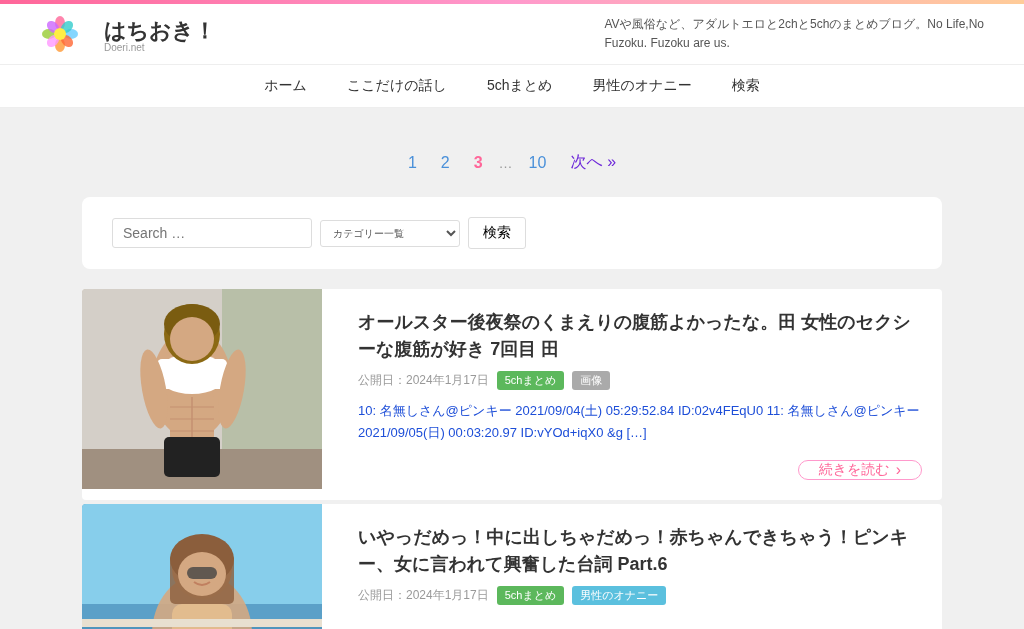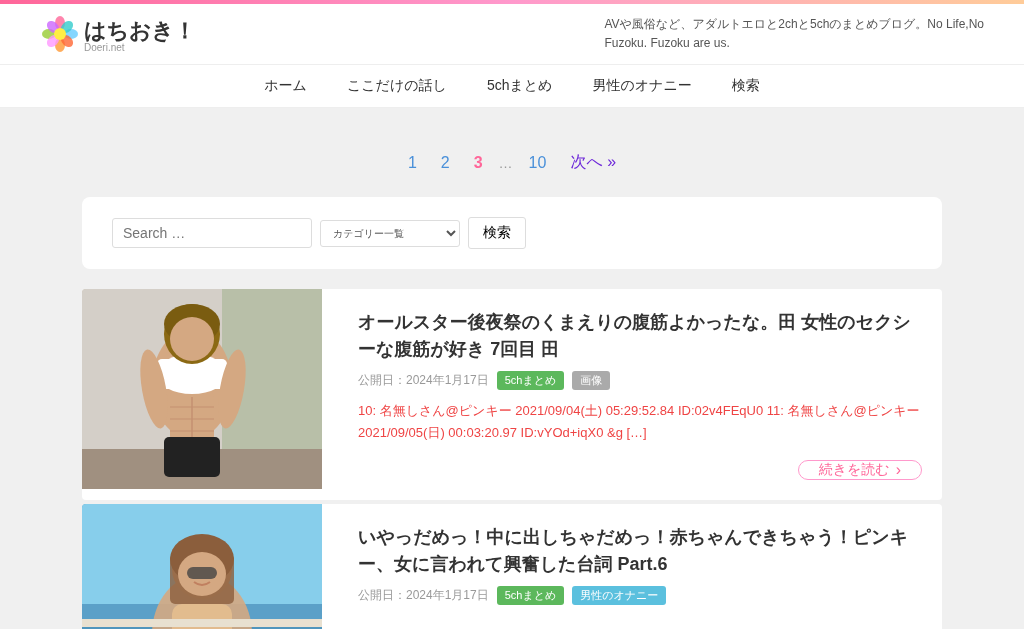--- a/index.html
+++ b/index.html
@@ -3,21 +3,21 @@
   <meta charset="utf-8">
   <style>
     * { box-sizing: border-box; margin: 0; padding: 0; }
     body { font-family: "Meiryo", "Hiragino Kaku Gothic Pro", sans-serif; background: #f0f0f0; font-size: 14px; color: #333; }
 
     
     .top-bar { height: 4px; background: linear-gradient(to right, #ff6699, #ff99cc, #ffcc99); }
 
     
     .header { background: #fff; display: flex; align-items: center; justify-content: space-between; padding: 10px 40px; border-bottom: 1px solid #eee; }
-    .logo { display: flex; align-items: center; gap: 4px; }
+    .logo { display: flex; align-items: center; gap: 24px; }
     .logo-text { font-size: 22px; font-weight: bold; color: #333; }
     .logo-sub { font-size: 10px; color: #999; margin-top: -4px; }
     .header-desc { font-size: 12px; color: #555; max-width: 400px; line-height: 1.6; }
 
     
     .nav { background: #fff; display: flex; justify-content: center; gap: 40px; padding: 12px 0; border-bottom: 1px solid #eee; }
     .nav a { text-decoration: none; color: #333; font-size: 14px; }
 
     
     .page-content { max-width: 900px; margin: 0 auto; padding: 20px; }
@@ -39,21 +39,21 @@
     
     .article-card { background: #fff; margin-bottom: 4px; border-radius: 4px; overflow: hidden; display: flex; gap: 16px; }
     .article-thumb { width: 240px; min-width: 240px; height: 200px; overflow: hidden; }
     .article-body { padding: 20px; flex: 1; }
     .article-title { font-size: 18px; font-weight: bold; color: #333; line-height: 1.5; margin-bottom: 8px; }
     .article-meta { display: flex; align-items: center; gap: 8px; margin-bottom: 10px; font-size: 12px; color: #999; }
     .tag { font-size: 11px; padding: 2px 8px; border-radius: 3px; color: #fff; }
     .tag-5ch { background: #5cb85c; }
     .tag-img { background: #aaa; }
     .tag-onani { background: #5bc0de; }
-    .article-excerpt { font-size: 13px; color: #ef4444; line-height: 1.7; margin-bottom: 16px; }
+    .article-excerpt { font-size: 13px; color: #1d4ed8; line-height: 1.7; margin-bottom: 16px; }
     .read-more { display: inline-flex; align-items: center; gap: 6px; border: 1px solid #ff99cc; color: #ff6699; padding: 0 20px; border-radius: 20px; text-decoration: none; font-size: 14px; float: right; }
     .read-more-arrow { font-size: 16px; }
 
     
     .flower-svg { width: 40px; height: 40px; }
   </style>
 </head>
 <body>
 
 <div class="top-bar"></div>

